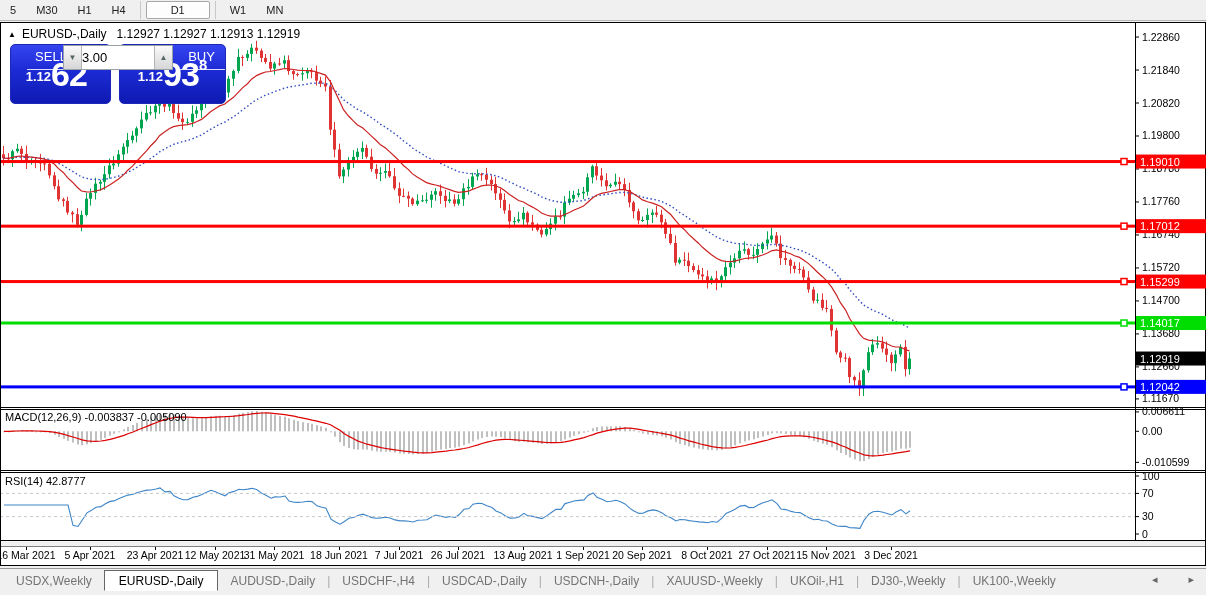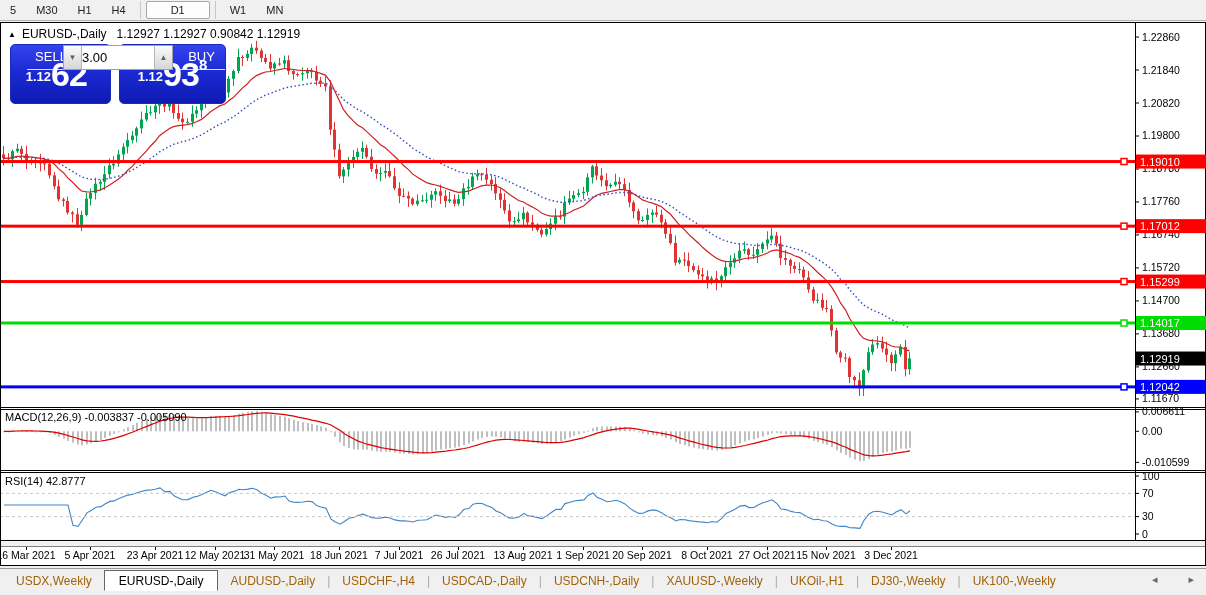--- a/index.html
+++ b/index.html
@@ -40,21 +40,21 @@
   .spin-btn{width:18px;background:linear-gradient(#fafafa,#d6d6d6);border:0;color:#566;
             font-size:8px;text-align:center;line-height:23px;cursor:pointer;}
   .spin-btn.dn{border-right:1px solid #b5b5b5;}
   .spin-btn.up{border-left:1px solid #b5b5b5;}
   #vol-field{flex:1;font-size:13px;color:#000;text-align:left;padding-right:6px;line-height:23px;}
 
   
   #tab-bar{position:absolute;left:0;top:568px;width:1206px;height:27px;background:#f0f0f0;
            border-top:1px solid #999;}
   #tabs-list{position:absolute;left:4px;top:1px;height:21px;display:flex;align-items:center;}
-  .tab{font-size:12px;color:#a16207;padding:2px 12px;white-space:nowrap;cursor:pointer;}
+  .tab{font-size:12px;color:#737373;padding:2px 12px;white-space:nowrap;cursor:pointer;}
   .tab.active{background:#fff;border:1px solid #666;border-bottom:1px solid #fff;
               color:#000;padding:2px 14px;height:21px;line-height:17px;}
   .tab-sep{color:#aaa;font-size:12px;}
   #tab-arrows{position:absolute;right:12px;top:4px;color:#666;font-size:11px;}
   #tab-arrows span{margin-left:28px;cursor:pointer;}
 </style>
 </head>
 <body>
 <div id="app">
 
@@ -788,21 +788,21 @@
         <text x="707" y="537" font-size="10.5" fill="#000" font-family="&quot;Liberation Sans&quot;,sans-serif" text-anchor="middle">8 Oct 2021</text>
         <rect x="767" y="525" width="1" height="3" fill="#000"></rect>
         <text x="767" y="537" font-size="10.5" fill="#000" font-family="&quot;Liberation Sans&quot;,sans-serif" text-anchor="middle">27 Oct 2021</text>
         <rect x="826" y="525" width="1" height="3" fill="#000"></rect>
         <text x="826" y="537" font-size="10.5" fill="#000" font-family="&quot;Liberation Sans&quot;,sans-serif" text-anchor="middle">15 Nov 2021</text>
         <rect x="891" y="525" width="1" height="3" fill="#000"></rect>
         <text x="891" y="537" font-size="10.5" fill="#000" font-family="&quot;Liberation Sans&quot;,sans-serif" text-anchor="middle">3 Dec 2021</text>
       </svg>
 
     <div id="title-bar">
-      <span class="collapse">▲</span><span>EURUSD-,Daily</span><span class="ohlc">1.12927 1.12927 0.90842 1.12919</span>
+      <span class="collapse">▲</span><span>EURUSD-,Daily</span><span class="ohlc">1.12927 1.12927 1.12913 1.12919</span>
     </div>
 
     <div id="oneclick">
       <div class="oc-half oc-left">
         <span class="oc-small">1.12</span>
         <span class="oc-big">62</span>
         <span class="oc-sup">9</span>
       </div>
       <div class="oc-half oc-right">
         <span class="oc-small">1.12</span>

